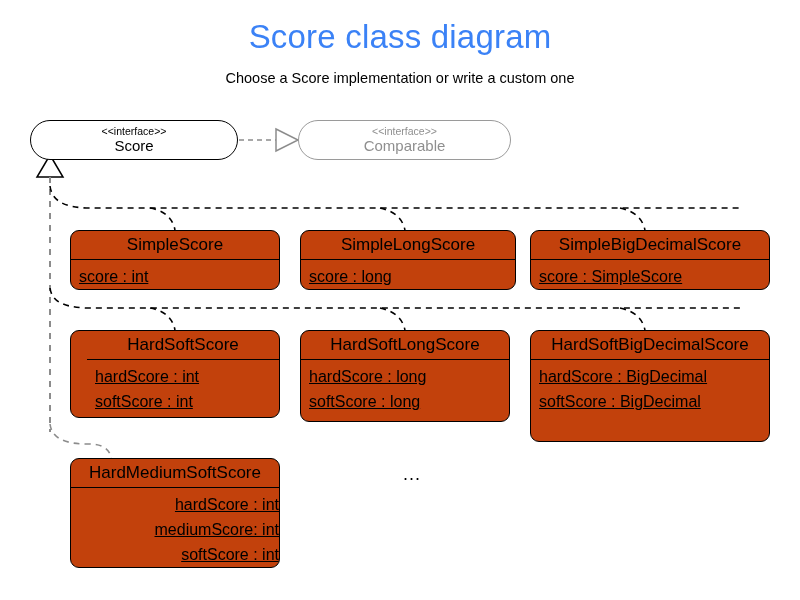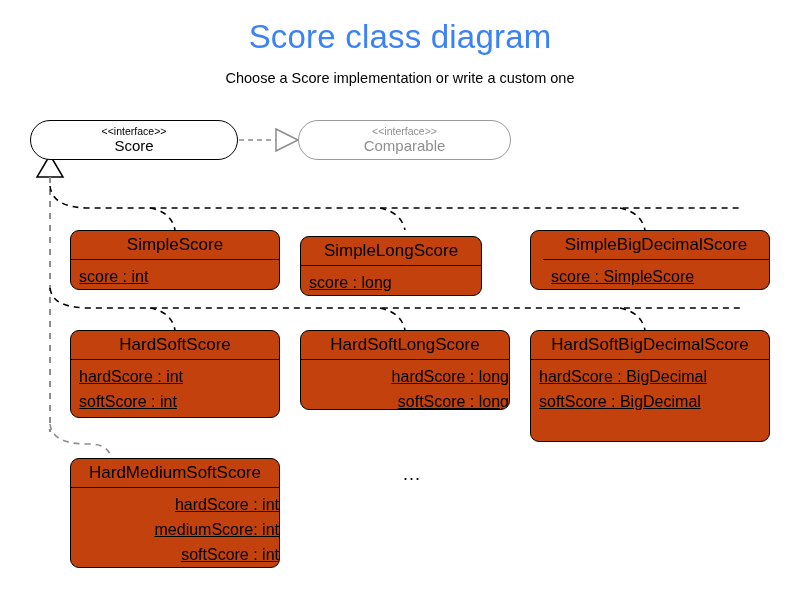--- a/index.html
+++ b/index.html
@@ -163,43 +163,43 @@
     <div class="iname">Comparable</div>
   </div>
 
   <div class="cls" style="left:70px; top:230px; width:210px; height:60px;">
     <div class="cname">SimpleScore</div>
     <div class="attrs">
       <div class="attr">score : int</div>
     </div>
   </div>
 
-  <div class="cls" style="left:300px; top:236px; width:182px; height:60px;">
+  <div class="cls" style="left:300px; top:230px; width:216px; height:60px;">
     <div class="cname">SimpleLongScore</div>
     <div class="attrs">
       <div class="attr">score : long</div>
     </div>
   </div>
 
-  <div class="cls" style="left:530px; top:230px; width:240px; height:60px;padding-left:12px;">
+  <div class="cls" style="left:530px; top:230px; width:240px; height:60px;">
     <div class="cname">SimpleBigDecimalScore</div>
     <div class="attrs">
       <div class="attr">score : SimpleScore</div>
     </div>
   </div>
 
-  <div class="cls" style="left:70px; top:330px; width:210px; height:88px;">
+  <div class="cls" style="left:70px; top:330px; width:210px; height:88px;padding-left:16px;">
     <div class="cname">HardSoftScore</div>
     <div class="attrs">
       <div class="attr">hardScore : int</div>
       <div class="attr">softScore : int</div>
     </div>
   </div>
 
-  <div class="cls" style="left:300px; top:330px; width:210px; height:80px;text-align:right;">
+  <div class="cls" style="left:300px; top:330px; width:210px; height:92px;">
     <div class="cname">HardSoftLongScore</div>
     <div class="attrs">
       <div class="attr">hardScore : long</div>
       <div class="attr">softScore : long</div>
     </div>
   </div>
 
   <div class="cls" style="left:530px; top:330px; width:240px; height:112px;">
     <div class="cname">HardSoftBigDecimalScore</div>
     <div class="attrs">

